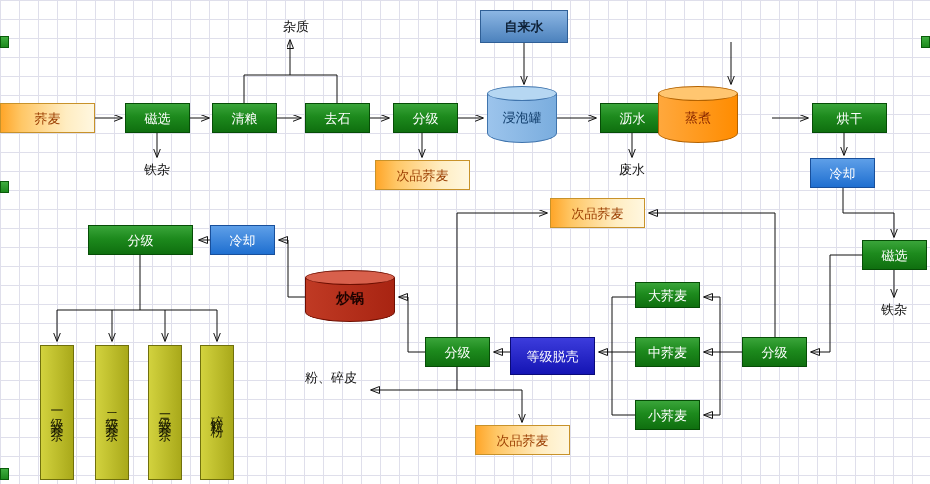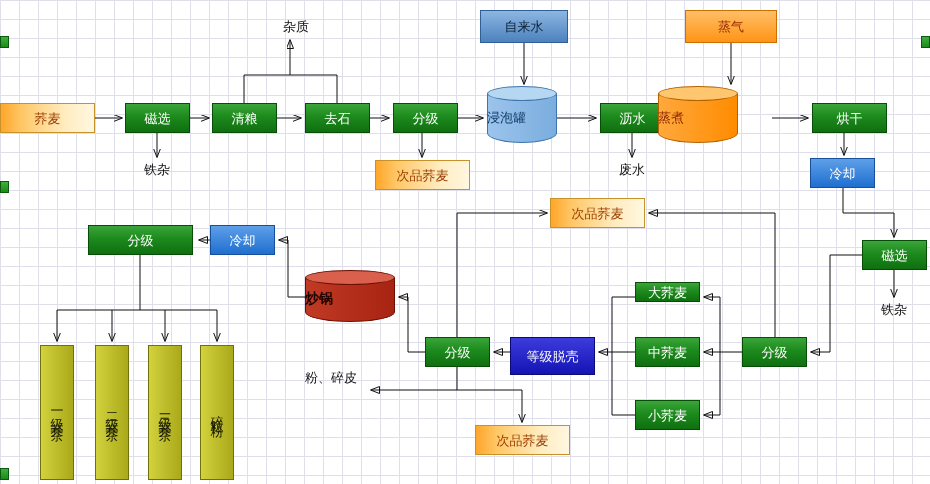--- a/index.html
+++ b/index.html
@@ -20,36 +20,36 @@
 
   .node {
     position:absolute; z-index:2;
     display:flex; align-items:center; justify-content:center;
     font-size:13px; line-height:1; border:1px solid #333;
     white-space:nowrap;
   }
   .green  { background:linear-gradient(#3aa53a 0%, #1d8a1d 45%, #0f6f0f 100%); border-color:#064d06; color:#ffffff; }
   .yellow { background:linear-gradient(90deg,#ffa629 0%, #ffc766 22%, #ffedc2 70%, #fff7e0 100%); border-color:#c8922a; color:#9a3d00; }
   .blue   { background:linear-gradient(#5e9fe8,#1f6fd0); border-color:#184f9b; color:#ffffff; }
-  .water  { background:linear-gradient(#8cb6e3,#4c82bd); border-color:#2f5f96; color:#0d2036; }
+  .water  { background:linear-gradient(#8cb6e3,#4c82bd); border-color:#2f5f96; color:#0d2036;font-weight:bold; }
   .orange { background:linear-gradient(#ffbe66,#ff9416); border-color:#cc7000; color:#9a3000; }
   .royal  { background:linear-gradient(#3c3cdc,#1414b4); border-color:#0a0a78; color:#ffffff; }
   .tea {
     background:linear-gradient(90deg,#d2d23e,#a9a91a); border-color:#70700c; color:#141400;
     writing-mode:vertical-rl; text-orientation:upright; letter-spacing:5px;
   }
 
   .plain { position:absolute; z-index:2; font-size:13px; color:#111; white-space:nowrap; }
 
   .cyl { position:absolute; z-index:2; }
   .cyl .c-top  { position:absolute; left:0; right:0; top:0; height:15px; border-radius:50%; border:1px solid; z-index:2; }
   .cyl .c-body { position:absolute; left:0; right:0; top:8px; bottom:0; border:1px solid; border-top:none;
                  border-radius:0 0 50% 50% / 0 0 10px 10px; z-index:1; }
   .cyl .c-label{ position:absolute; left:0; right:0; top:50%; transform:translateY(-35%);
-                 text-align:left; font-size:13px; z-index:3; }
+                 text-align:center; font-size:13px; z-index:3; }
   .tank .c-top  { background:#b6d7f2; border-color:#3f74ad; }
   .tank .c-body { background:linear-gradient(90deg,#9cc4ec,#7aadde); border-color:#3f74ad; }
   .tank .c-label{ color:#103d6b; }
   .cook .c-top  { background:#ffc670; border-color:#b36200; }
   .cook .c-body { background:linear-gradient(90deg,#ffa83d,#ff8c00); border-color:#b36200; }
   .cook .c-label{ color:#8a2800; }
   .pot .c-top   { background:#d8604c; border-color:#6e0e00; }
   .pot .c-body  { background:linear-gradient(90deg,#c03a24,#a82412); border-color:#6e0e00; }
   .pot .c-label { color:#1e0300; font-weight:bold; font-size:14px; }
 
@@ -114,21 +114,20 @@
 
     <path d="M140 255 V310"></path>
     <path d="M57 310 H217"></path>
     <path d="M57 310 V341" marker-end="url(#arrow)"></path>
     <path d="M112 310 V341" marker-end="url(#arrow)"></path>
     <path d="M165 310 V341" marker-end="url(#arrow)"></path>
     <path d="M217 310 V341" marker-end="url(#arrow)"></path>
   </svg>
 
   <div class="node water" style="left:480px;top:10px;width:88px;height:33px">自来水</div>
-  <div class="node orange" style="left:685px;top:10px;width:92px;height:33px">蒸气</div>
 
   <div class="node yellow" style="left:0;top:103px;width:95px;height:30px">荞麦</div>
   <div class="node green" style="left:125px;top:103px;width:65px;height:30px">磁选</div>
   <div class="node green" style="left:212px;top:103px;width:65px;height:30px">清粮</div>
   <div class="node green" style="left:305px;top:103px;width:65px;height:30px">去石</div>
   <div class="node green" style="left:393px;top:103px;width:65px;height:30px">分级</div>
 
   <div class="cyl tank" style="left:487px;top:86px;width:70px;height:57px">
     <div class="c-body"></div>
     <div class="c-top"></div>
@@ -144,21 +143,21 @@
   </div>
 
   <div class="node green" style="left:812px;top:103px;width:75px;height:30px">烘干</div>
 
   <div class="node yellow" style="left:375px;top:160px;width:95px;height:30px">次品荞麦</div>
 
   <div class="node blue" style="left:810px;top:158px;width:65px;height:30px">冷却</div>
   <div class="node green" style="left:862px;top:240px;width:65px;height:30px">磁选</div>
   <div class="node yellow" style="left:550px;top:198px;width:95px;height:30px">次品荞麦</div>
   <div class="node green" style="left:742px;top:337px;width:65px;height:30px">分级</div>
-  <div class="node green" style="left:635px;top:282px;width:65px;height:20px">大荞麦</div>
+  <div class="node green" style="left:635px;top:282px;width:65px;height:26px">大荞麦</div>
   <div class="node green" style="left:635px;top:337px;width:65px;height:30px">中荞麦</div>
   <div class="node green" style="left:635px;top:400px;width:65px;height:30px">小荞麦</div>
   <div class="node royal" style="left:510px;top:337px;width:85px;height:38px">等级脱壳</div>
   <div class="node green" style="left:425px;top:337px;width:65px;height:30px">分级</div>
   <div class="node yellow" style="left:475px;top:425px;width:95px;height:30px">次品荞麦</div>
 
   <div class="cyl pot" style="left:305px;top:270px;width:90px;height:52px">
     <div class="c-body"></div>
     <div class="c-top"></div>
     <div class="c-label">炒锅</div>

